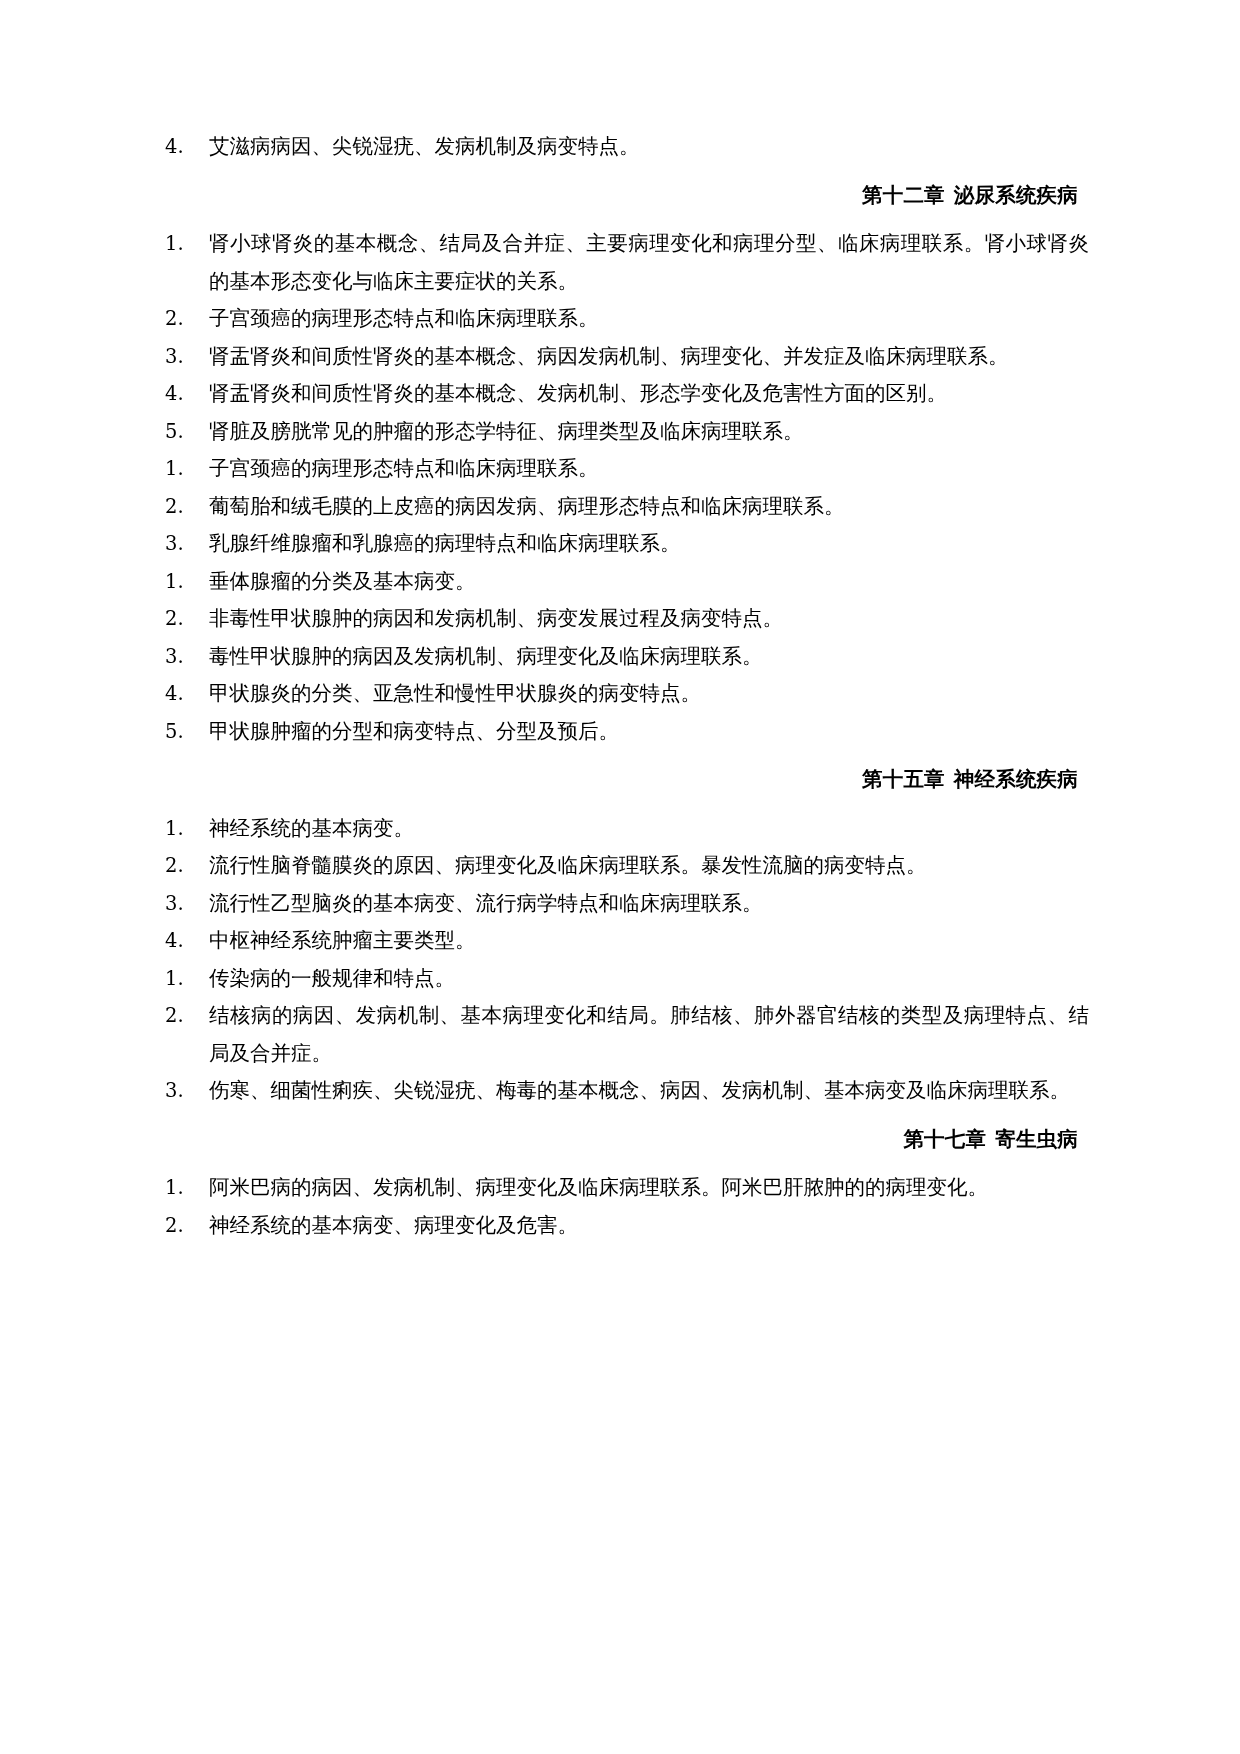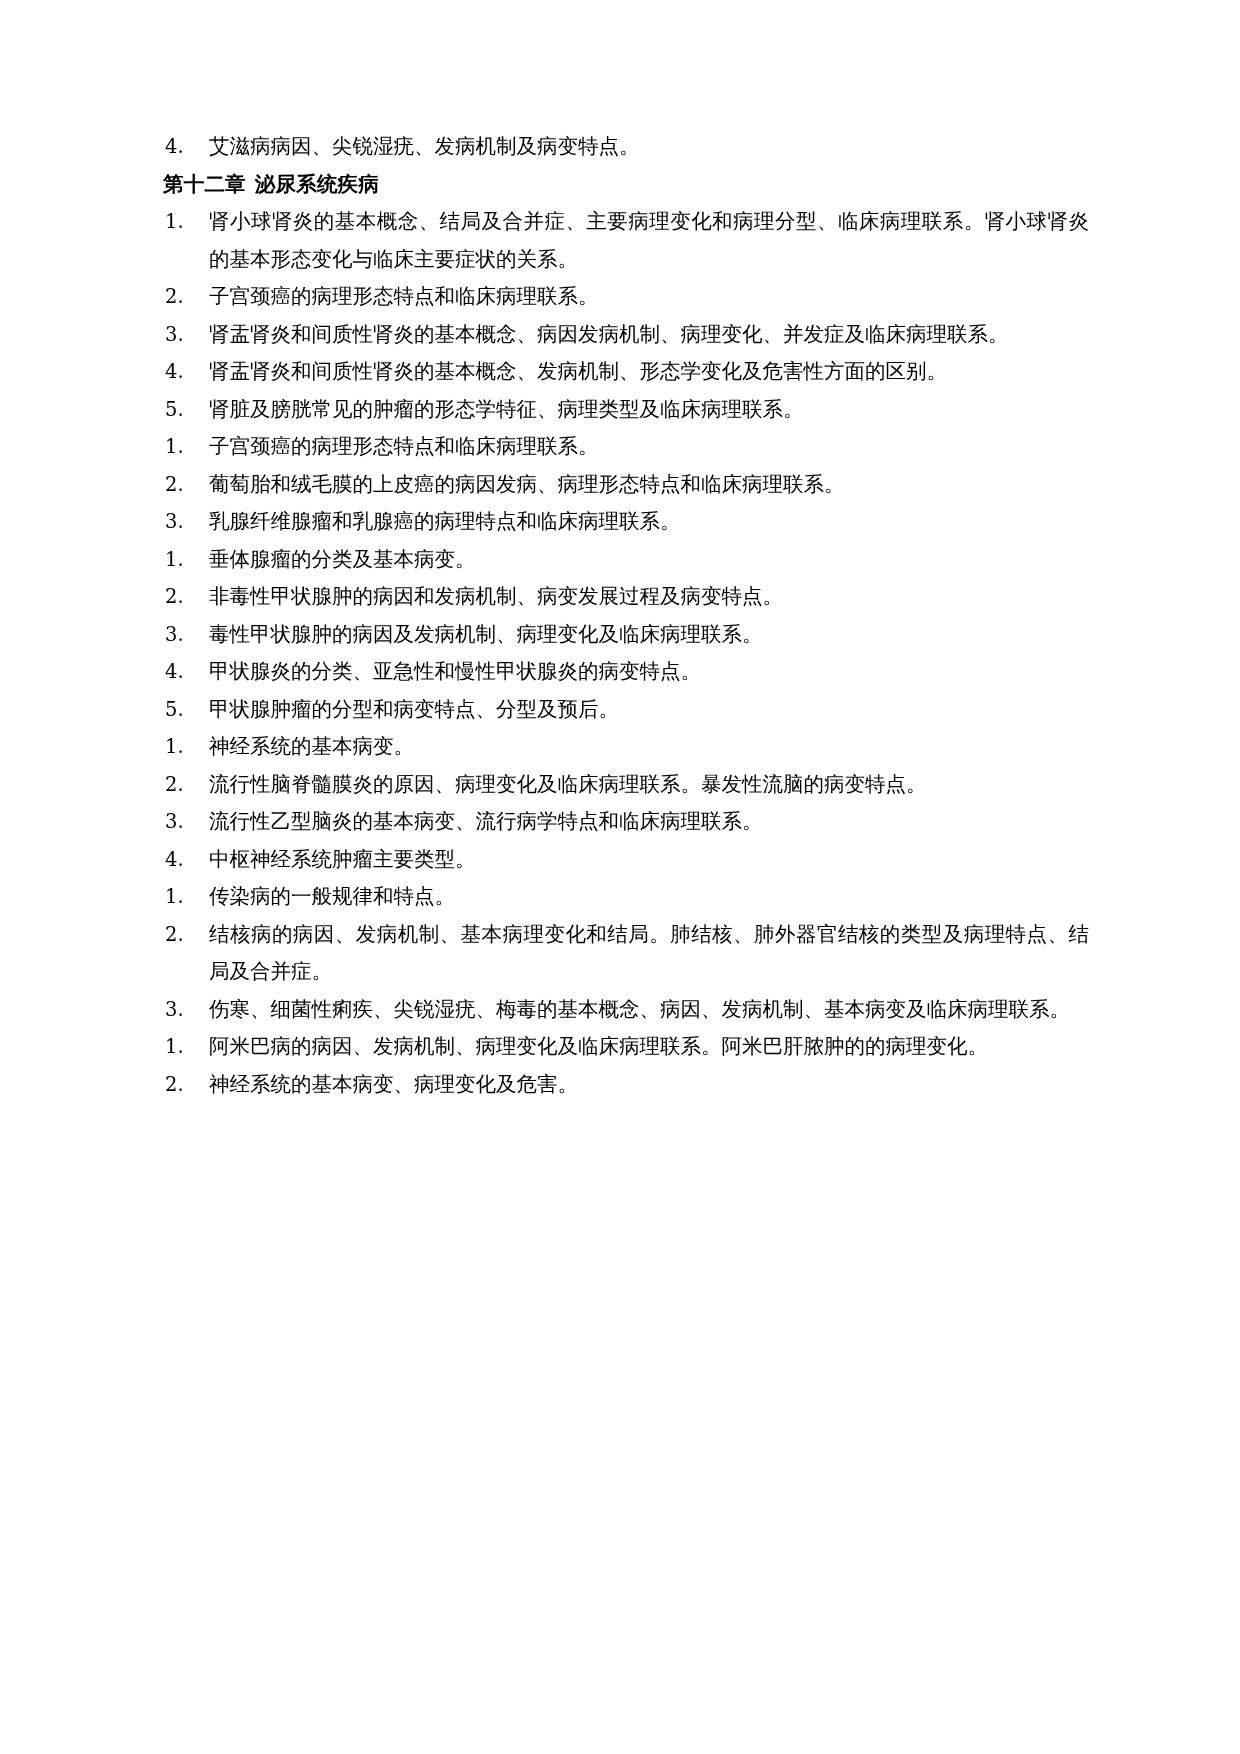--- a/index.html
+++ b/index.html
@@ -33,22 +33,23 @@
   }
 
   
   .chapter {
     display: block;
     font-weight: bold;
     font-size: 20.5px;
     line-height: 37.5px;
     letter-spacing: 0.2px;
     white-space: nowrap;
-    margin: 0;
+    margin: 11px;
     padding: 0;
+    text-align: right;
   }
   .chapter .chap-no {
     display: inline;
   }
   .chapter .chap-title {
     display: inline;
     margin-left: 9px;
   }
 
   
@@ -129,20 +130,21 @@
         <span class="txt">毒性甲状腺肿的病因及发病机制、病理变化及临床病理联系。</span>
       </div>
       <div class="item">
         <span class="num">4.</span>
         <span class="txt">甲状腺炎的分类、亚急性和慢性甲状腺炎的病变特点。</span>
       </div>
       <div class="item">
         <span class="num">5.</span>
         <span class="txt">甲状腺肿瘤的分型和病变特点、分型及预后。</span>
       </div>
+      <div class="chapter"><span class="chap-no">第十五章</span><span class="chap-title">神经系统疾病</span></div>
       <div class="item">
         <span class="num">1.</span>
         <span class="txt">神经系统的基本病变。</span>
       </div>
       <div class="item">
         <span class="num">2.</span>
         <span class="txt">流行性脑脊髓膜炎的原因、病理变化及临床病理联系。暴发性流脑的病变特点。</span>
       </div>
       <div class="item">
         <span class="num">3.</span>
@@ -157,20 +159,21 @@
         <span class="txt">传染病的一般规律和特点。</span>
       </div>
       <div class="item">
         <span class="num">2.</span>
         <span class="txt">结核病的病因、发病机制、基本病理变化和结局。肺结核、肺外器官结核的类型及病理特点、结局及合并症。</span>
       </div>
       <div class="item">
         <span class="num">3.</span>
         <span class="txt">伤寒、细菌性痢疾、尖锐湿疣、梅毒的基本概念、病因、发病机制、基本病变及临床病理联系。</span>
       </div>
+      <div class="chapter"><span class="chap-no">第十七章</span><span class="chap-title">寄生虫病</span></div>
       <div class="item">
         <span class="num">1.</span>
         <span class="txt">阿米巴病的病因、发病机制、病理变化及临床病理联系。阿米巴肝脓肿的的病理变化。</span>
       </div>
       <div class="item">
         <span class="num">2.</span>
         <span class="txt">神经系统的基本病变、病理变化及危害。</span>
       </div>
     </div>
 </div>

